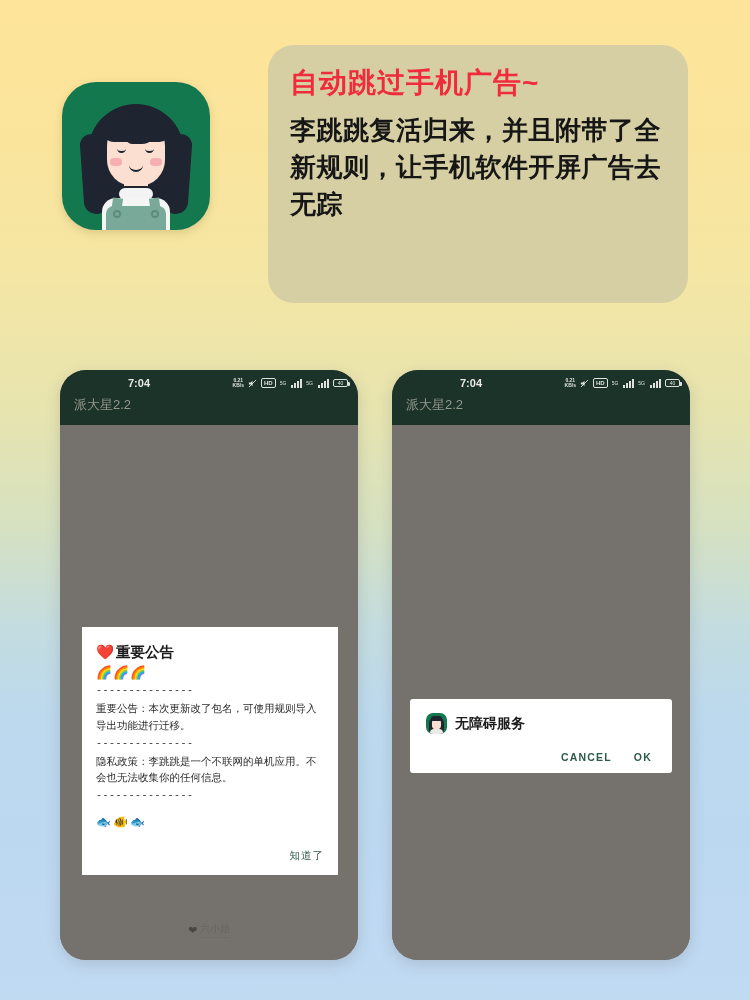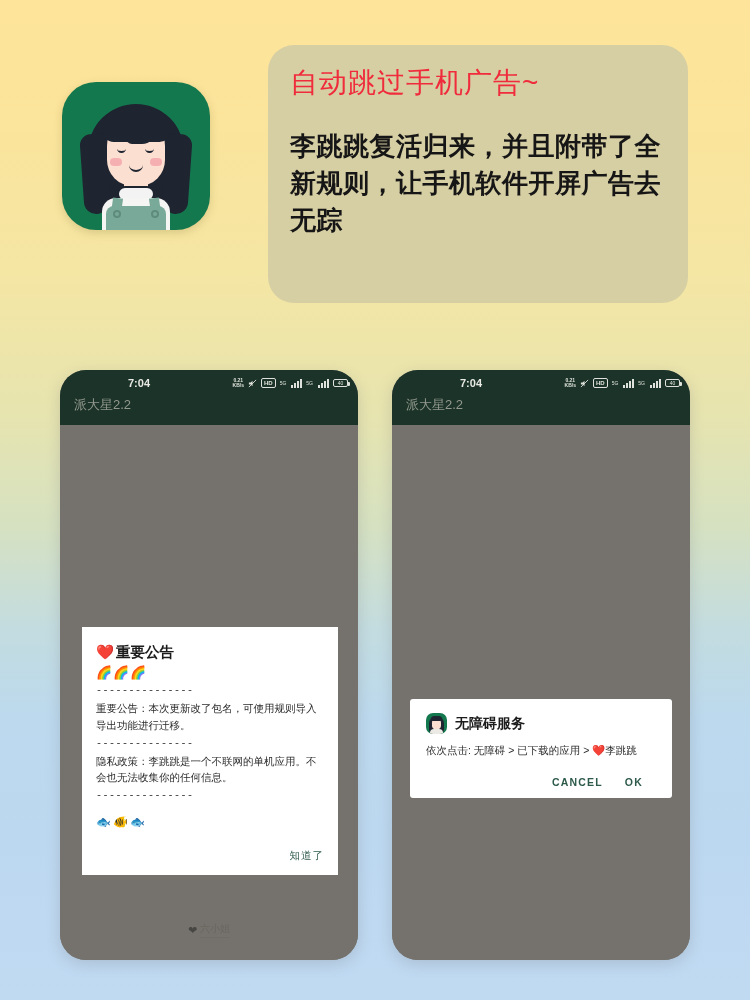--- a/index.html
+++ b/index.html
@@ -68,22 +68,22 @@
   .av-btn.l { left:51px; }
   .av-btn.r { left:89px; }
 
   .app-name { margin-top:12px; font-size:31px; font-weight:bold; color:#171717; letter-spacing:1px; }
 
   .hero-card {
     position:absolute; left:268px; top:45px; width:420px; height:258px;
     background:#d7cfa4; border-radius:26px;
     padding:20px 22px 0 22px;
   }
-  .hero-title { font-size:28px; font-weight:normal; color:#ef2b3c; letter-spacing:1px; line-height:1.25; }
-  .hero-body { margin-top:28px; font-size:26px; font-weight:bold; color:#161616;
+  .hero-title { font-size:28px; font-weight:bold; color:#ef2b3c; letter-spacing:1px; line-height:1.25; }
+  .hero-body { margin-top:12px; font-size:26px; font-weight:bold; color:#161616;
     line-height:1.42; letter-spacing:.5px; }
 
   
   .phone {
     position:absolute; top:370px; width:298px; height:590px;
     border-radius:26px; background:#75726d; overflow:hidden;
     box-shadow:0 4px 14px rgba(110,110,120,.25);
   }
   .phone.left  { left:60px; }
   .phone.right { left:392px; }
@@ -120,21 +120,21 @@
   .dash { font-size:10px; color:#3a3a3a; letter-spacing:.5px; margin:5px 0 4px 0;
     font-family:"Liberation Mono","DejaVu Sans Mono",monospace; }
   .para { font-size:10.5px; line-height:1.55; color:#2d2d2d; }
   .fish-row { font-size:12px; letter-spacing:2px; margin-top:14px; }
   .dlg1-action { text-align:right; margin-top:20px; }
   .dlg1-action span { font-size:10.5px; color:#2e5a4a; letter-spacing:1px; cursor:pointer; }
 
   
   .dlg2 {
     position:absolute; left:18px; top:274px; width:262px;
-    background:#fff; border-radius:3px; padding:14px 25px 10px 16px;
+    background:#fff; border-radius:3px; padding:14px 16px 10px 16px;
   }
   .dlg2-head { display:flex; align-items:center; gap:8px; }
   .mini-icon { width:21px; height:21px; border-radius:7px; background:#14784f;
     position:relative; overflow:hidden; flex:0 0 auto; }
   .mi-hair { position:absolute; left:3px; top:3px; width:15px; height:18px;
     background:#1e2430; border-radius:8px 8px 5px 5px; }
   .mi-face { position:absolute; left:6px; top:5px; width:9px; height:11px;
     background:#fbdfd0; border-radius:5px 5px 4px 4px; }
   .mi-bangs { position:absolute; left:5px; top:3px; width:11px; height:5px;
     background:#1e2430; border-radius:6px 6px 3px 3px; }
@@ -280,20 +280,19 @@
     <div class="dlg2">
       <div class="dlg2-head">
         <div class="mini-icon">
           <div class="mi-hair"></div>
           <div class="mi-face"></div>
           <div class="mi-bangs"></div>
           <div class="mi-body"></div>
         </div>
         <div class="dlg2-title">无障碍服务</div>
       </div>
-      <div class="dlg2-msg">依次点击: 无障碍 &gt; 已下载的应用 &gt; ❤️李跳跳</div>
       <div class="dlg2-btns">
         <span>CANCEL</span>
         <span>OK</span>
       </div>
     </div>
   </div>
 </div>
 
 </body></html>

